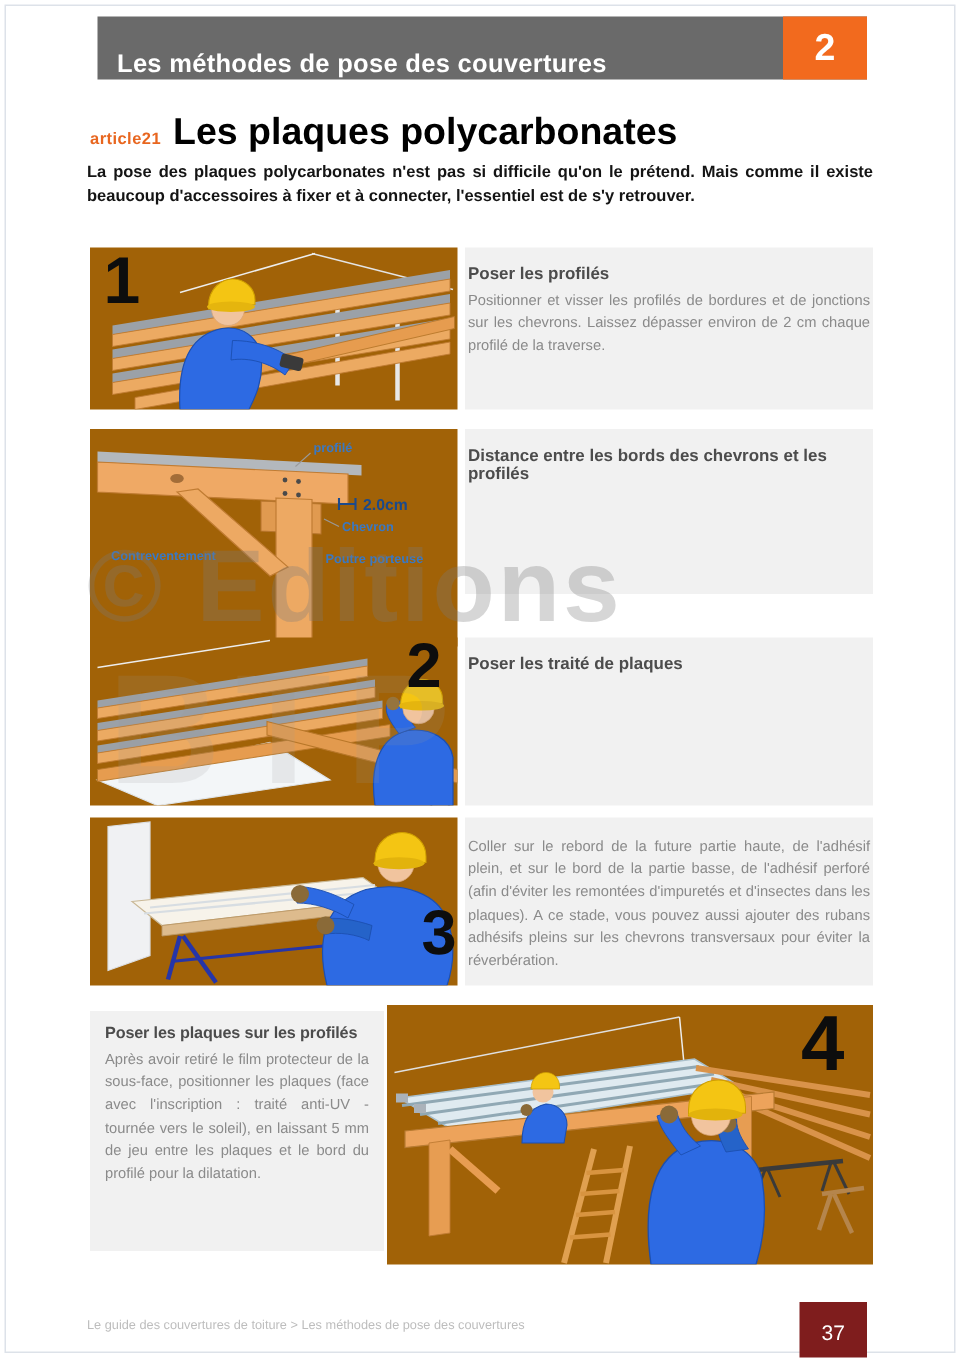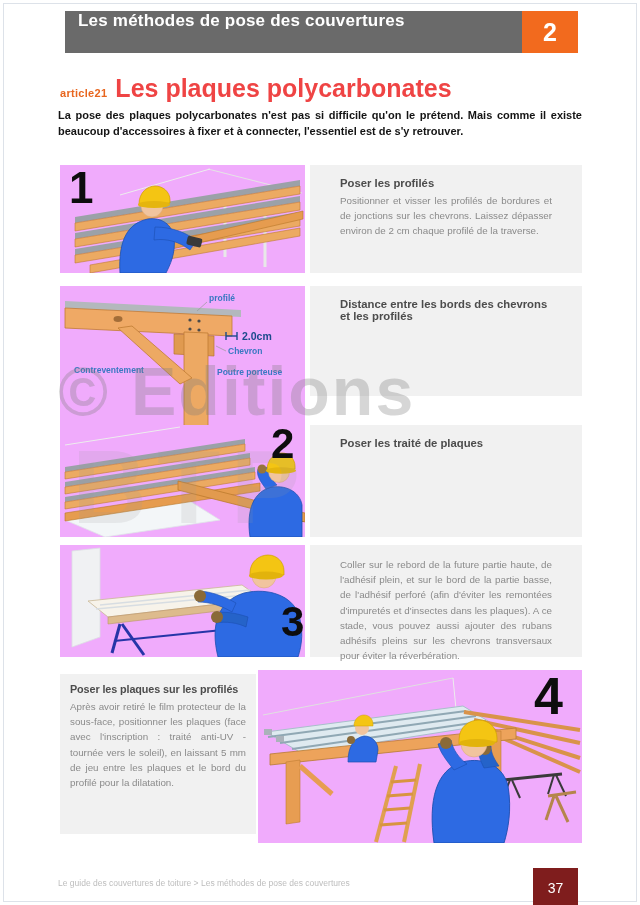--- a/index.html
+++ b/index.html
@@ -2,35 +2,35 @@
 <html><head>
 <meta charset="utf-8">
 <style>
   * { margin:0; padding:0; box-sizing:border-box; }
   html,body { width:640px; height:905px; background:#ffffff; }
   body { font-family:"Liberation Sans", sans-serif; position:relative; overflow:hidden; }
   .page { position:absolute; inset:0; background:#fff; }
   .page-border { position:absolute; inset:3px; border:1px solid #dde2e9; pointer-events:none; z-index:9; }
 
   
-  .header { position:absolute; left:65px; top:11px; width:513px; height:42px; background:#6a6a6a; display:flex; align-items:flex-start; z-index:2; }
+  .header { position:absolute; left:65px; top:11px; width:513px; height:42px; background:#6a6a6a; display:flex; align-items:flex-end; z-index:2; }
   .header-title { color:#fff; font-weight:bold; font-size:17px; padding-left:13px; letter-spacing:.2px; }
   .chapter-box { position:absolute; right:0; top:0; width:56px; height:42px; background:#f26a1e; color:#fff; font-weight:bold; font-size:25px; display:flex; align-items:center; justify-content:center; }
 
   
   .article-line { position:absolute; left:60px; top:74px; display:flex; align-items:baseline; gap:8px; z-index:2; }
   .article-tag { color:#e8661f; font-size:11px; font-weight:bold; letter-spacing:.3px; }
-  .article-title { color:#ef4444; font-size:25px; font-weight:bold; }
+  .article-title { color:#000000; font-size:25px; font-weight:bold; }
 
   .intro { position:absolute; left:58px; top:108px; width:524px; font-size:11px; font-weight:bold; color:#141414; line-height:1.45; text-align:justify; z-index:2; }
 
   
   .row { position:absolute; left:60px; width:522px; }
-  .illus { position:absolute; background:#f0abfc; overflow:hidden; }
-  .panel { position:absolute; background:#f1f1f1; padding:12px 30px; }
+  .illus { position:absolute; background:#a16207; overflow:hidden; }
+  .panel { position:absolute; background:#f1f1f1; padding:12px 2px; }
   .panel h3 { font-size:11.3px; font-weight:bold; color:#4c4c4c; margin-bottom:4px; }
   .panel p { font-size:9.8px; color:#8a8a8a; line-height:1.55; text-align:justify; }
   .stepnum { position:absolute; font-weight:bold; color:#0d0d0d; z-index:4; line-height:1; }
 
   .row-step1 { top:165px; height:108px; }
   .row-step1 .illus { left:0; top:0; width:245px; height:108px; }
   .row-step1 .panel { left:250px; top:0; width:272px; height:108px; }
   .num1 { left:9px; top:1px; font-size:44px; }
 
   .row-diagram { top:286px; height:145px; }

